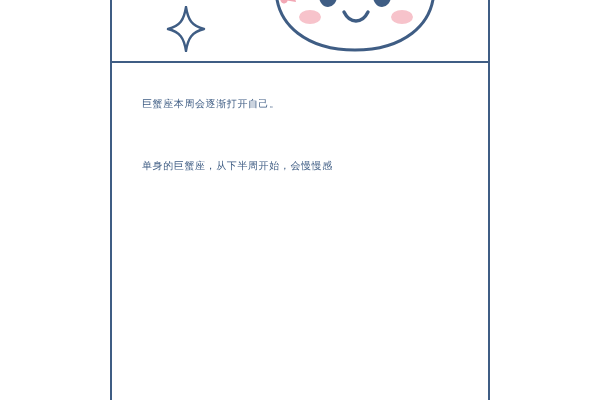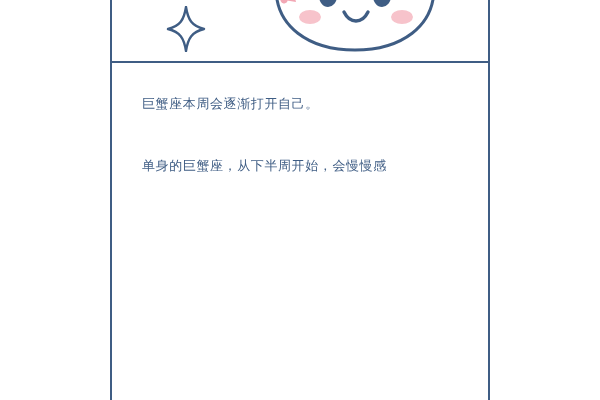--- a/index.html
+++ b/index.html
@@ -67,21 +67,21 @@
 
   
   .content {
     position: absolute;
     left: 142px;
     top: 88px;
     width: 330px;
   }
   .para {
     color: #3f5d84;
-    font-size: 13px;
+    font-size: 10px;
     line-height: 31px;
     letter-spacing: 0.6px;
     margin: 0 0 31px 0;
     text-align: justify;
     word-break: break-all;
   }
   .para:last-child { margin-bottom: 4px; }
 </style>
 </head>
 <body>

